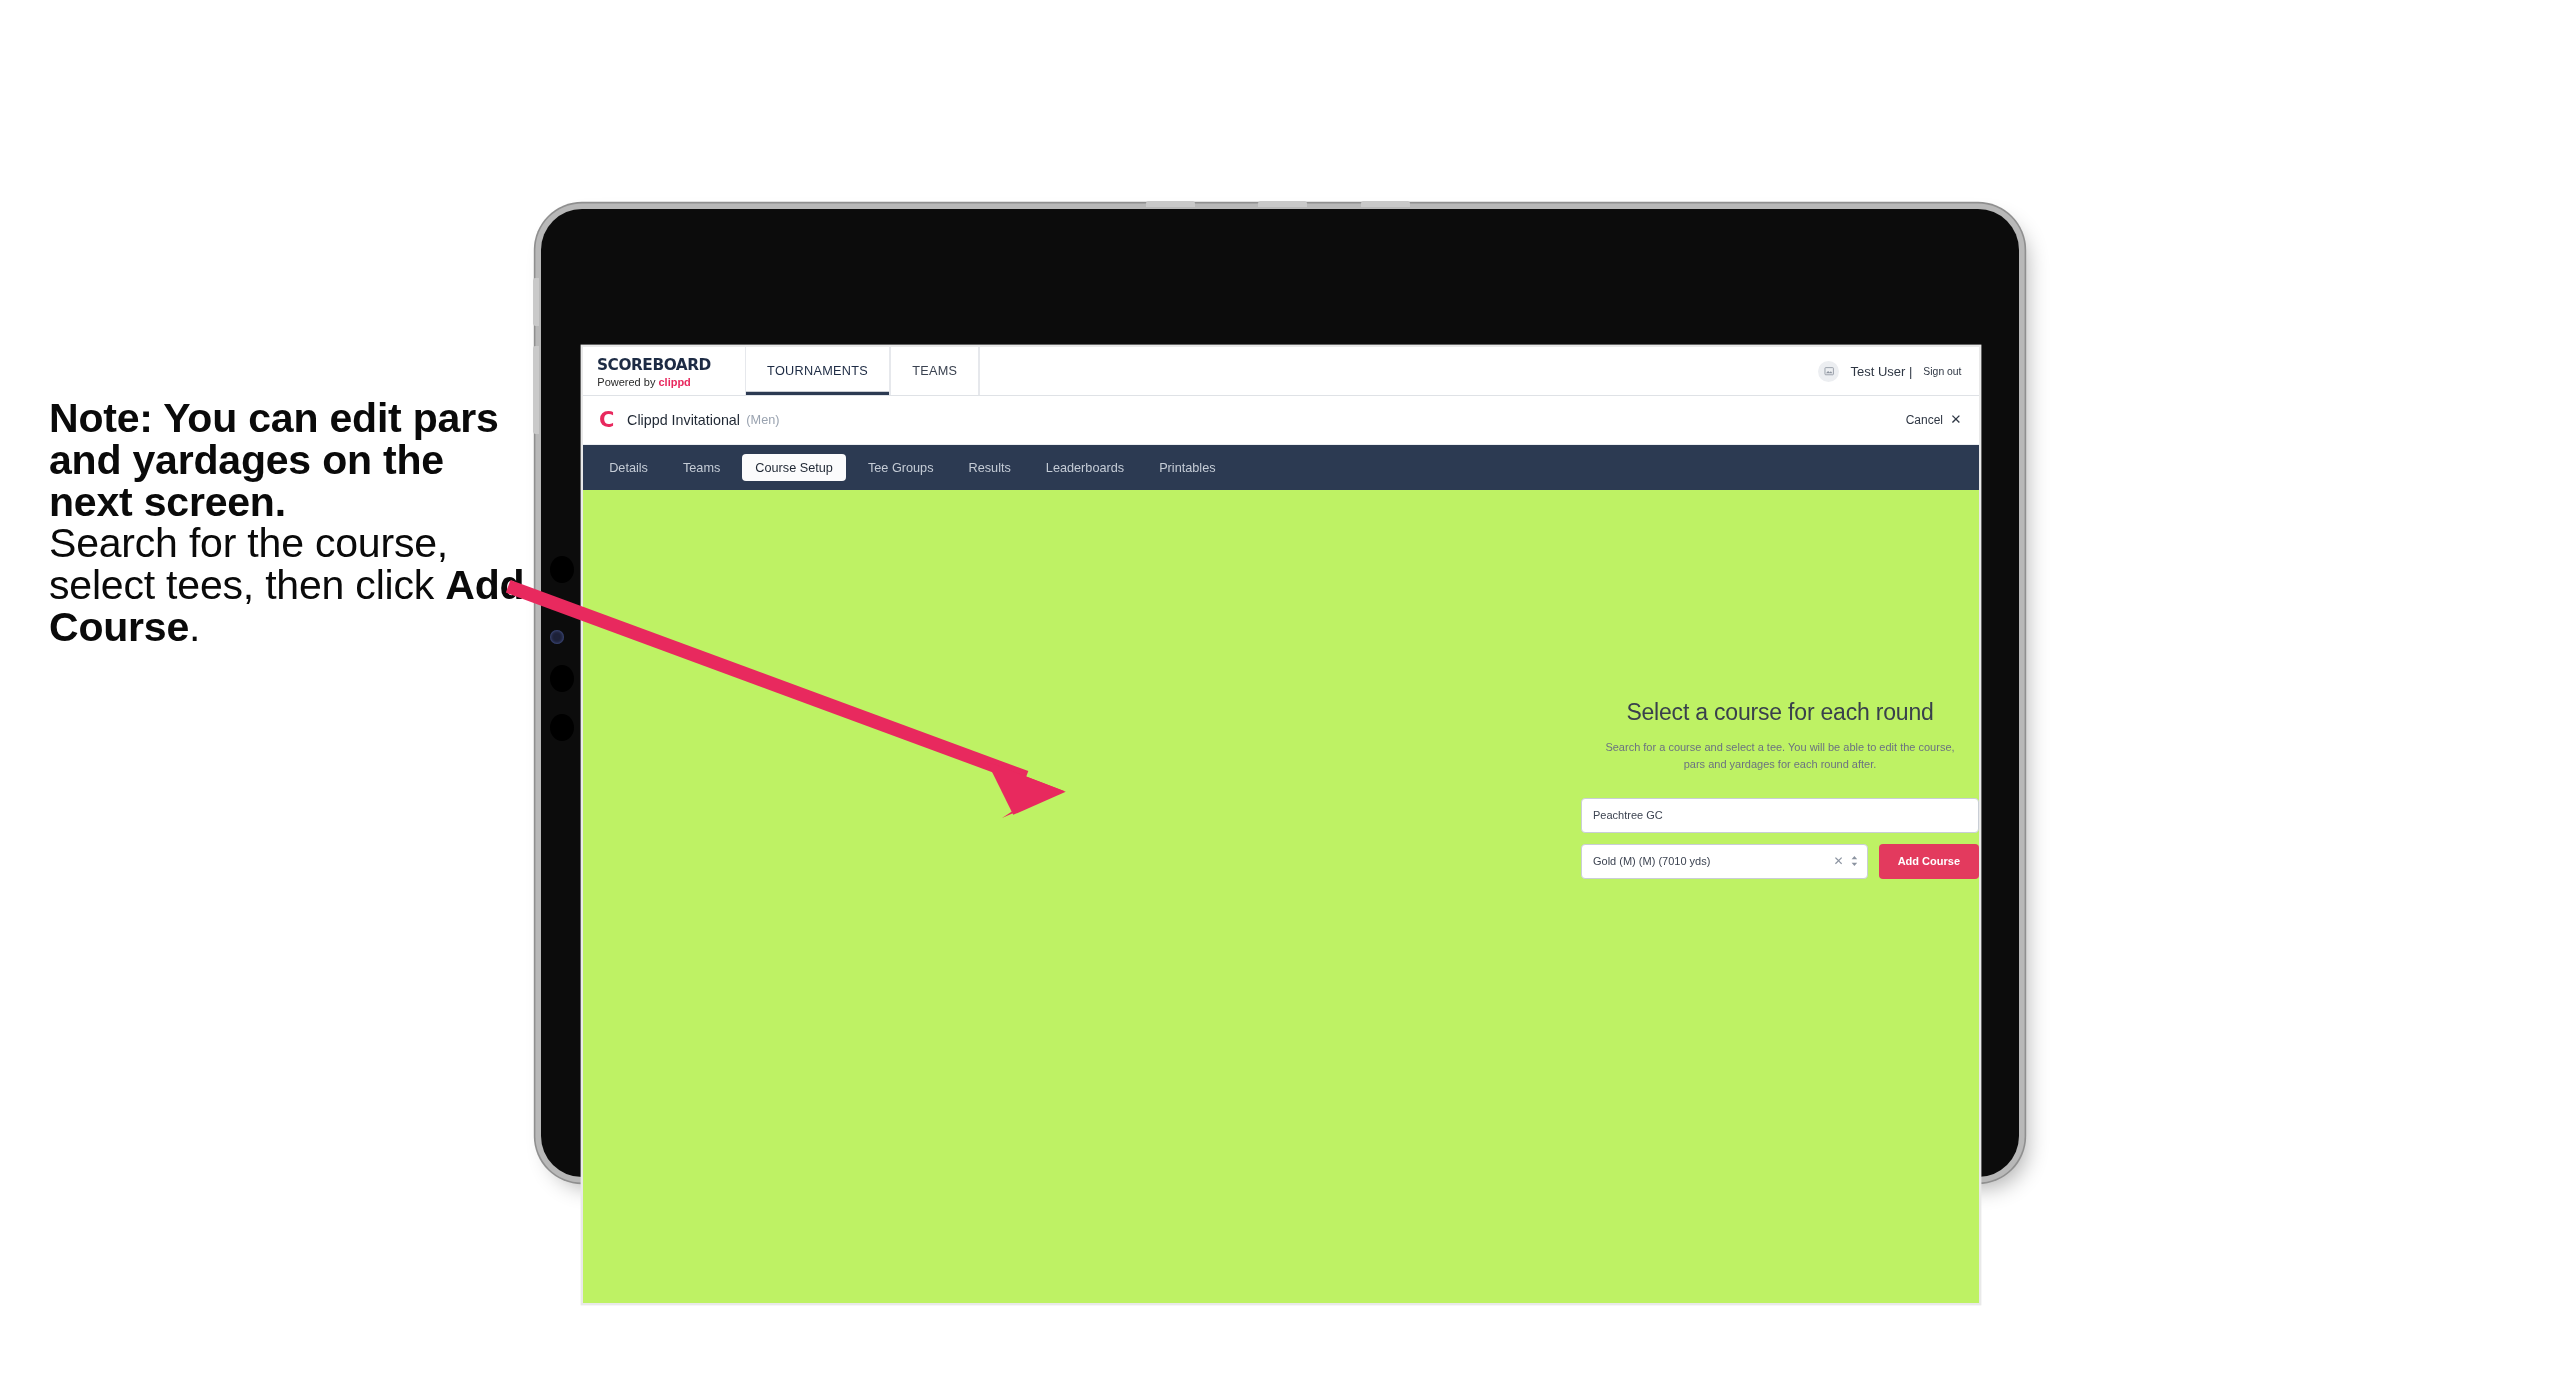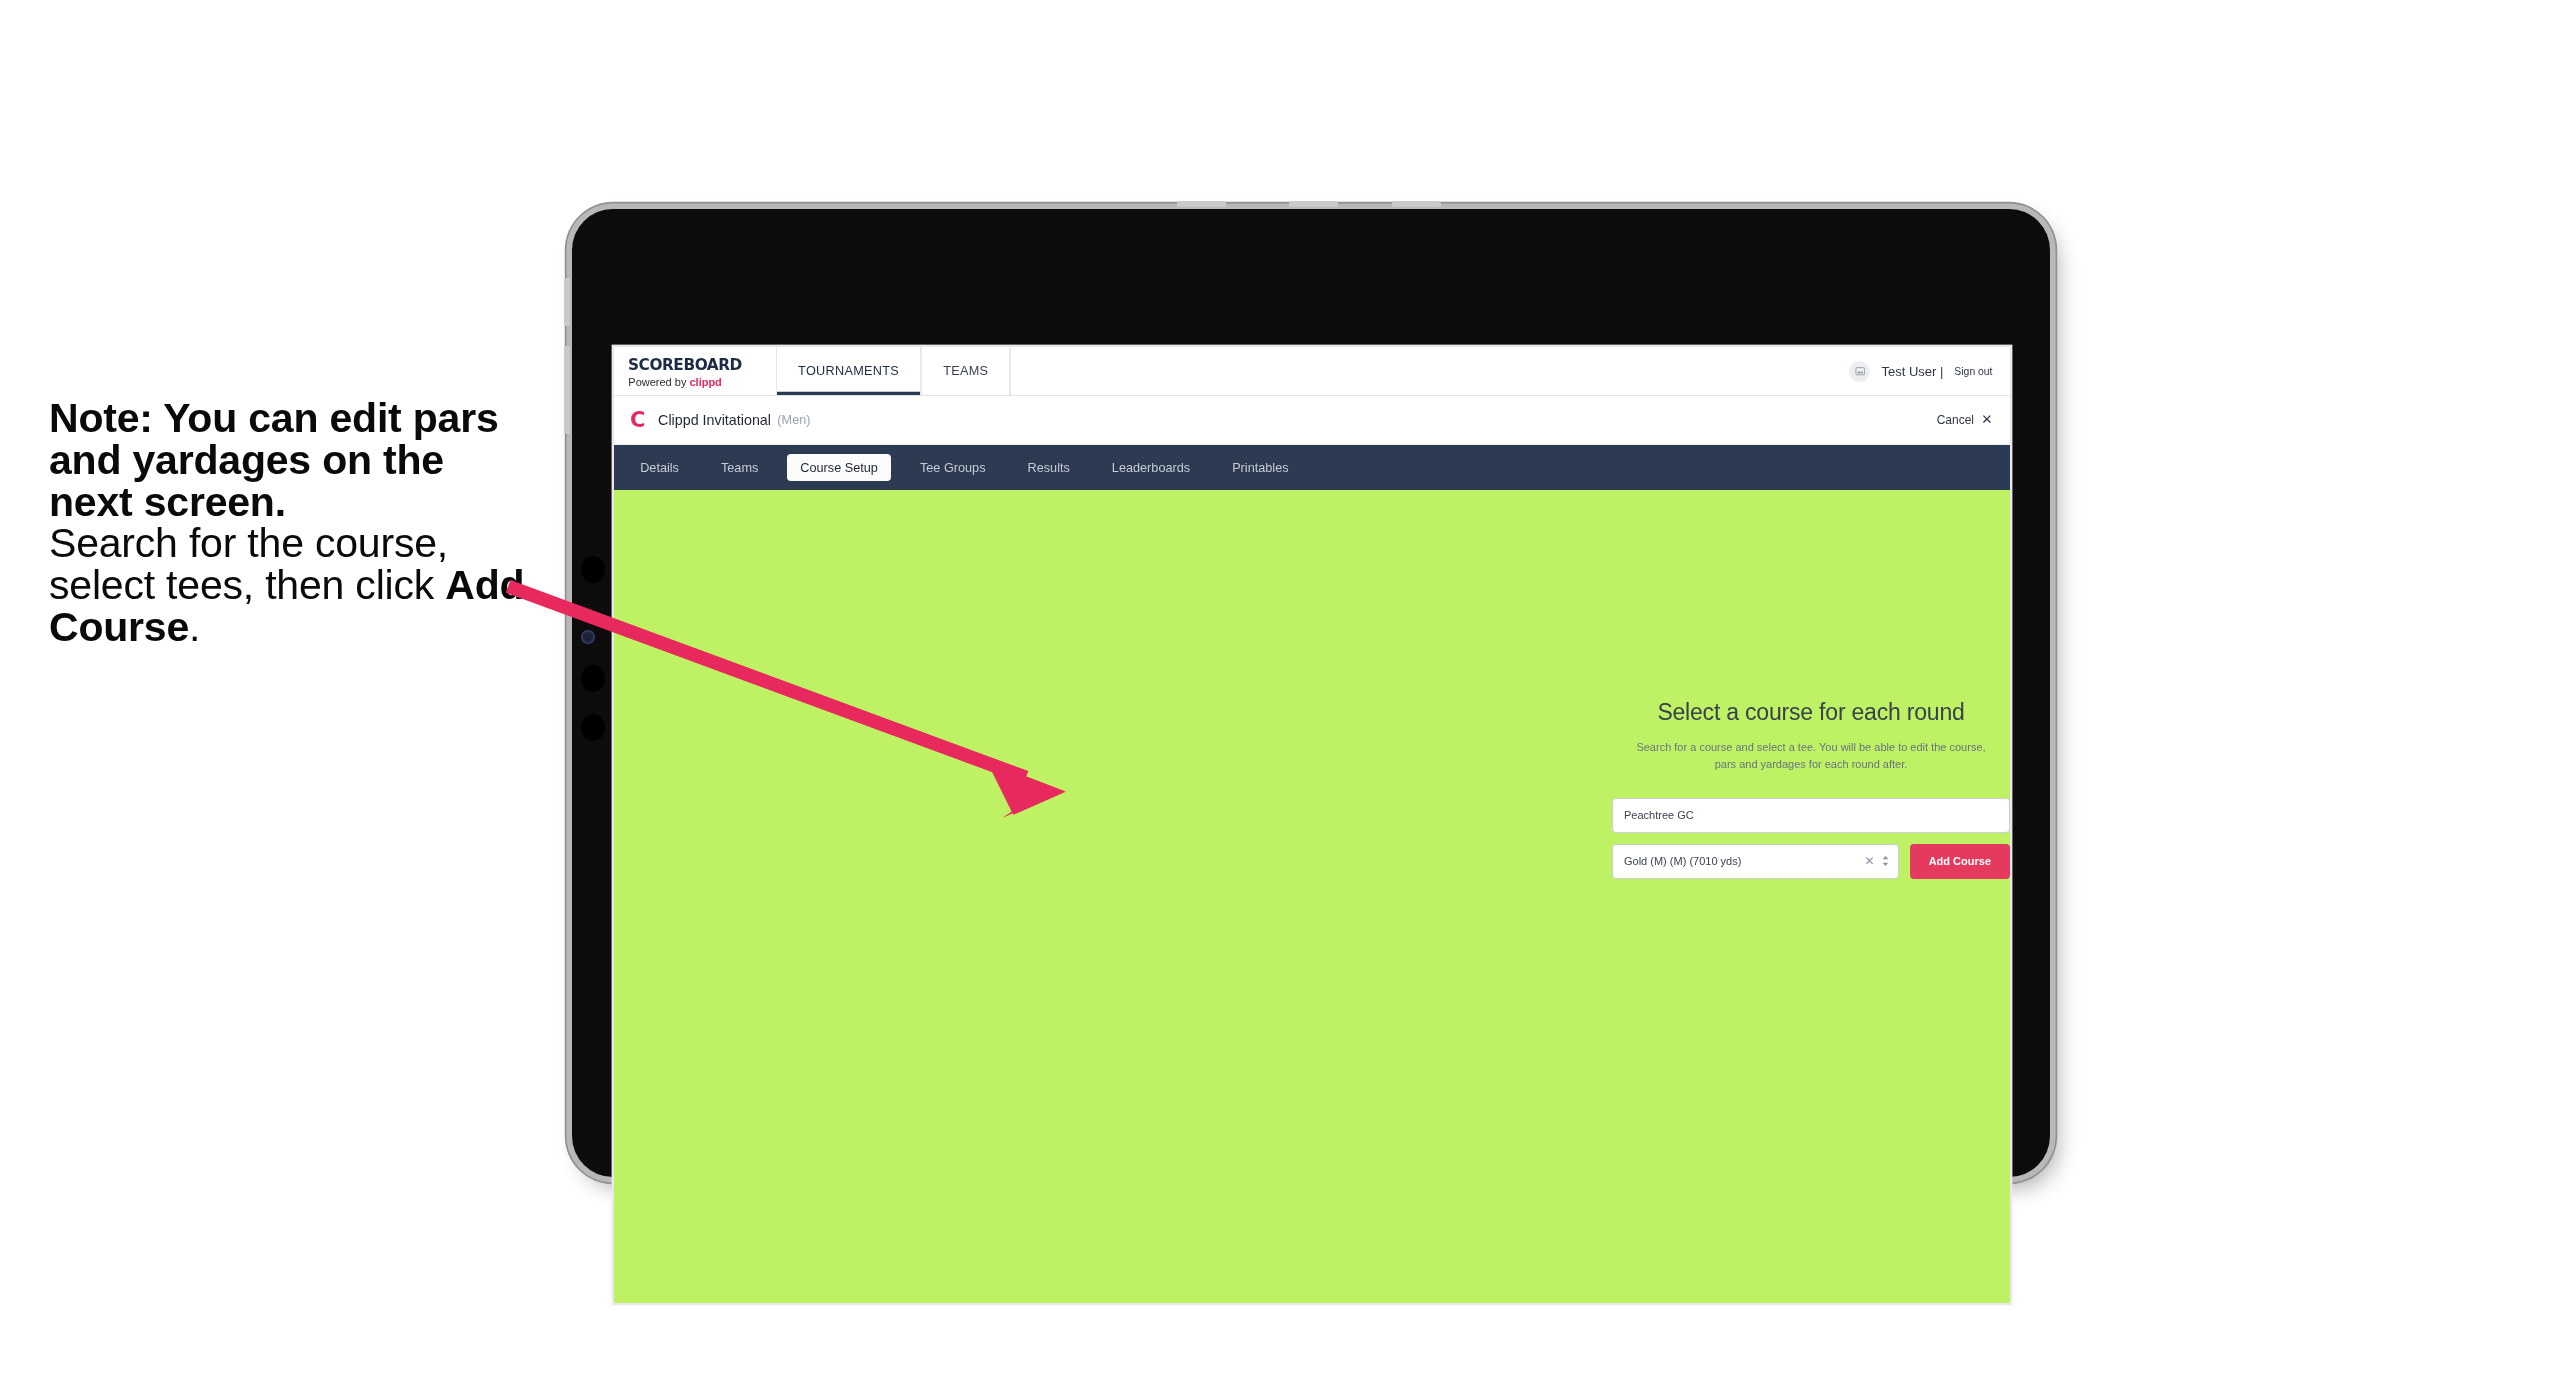--- a/index.html
+++ b/index.html
@@ -32,21 +32,21 @@
     color: #0a0a0a;
     letter-spacing: -0.2px;
   }
   .anno-block.first { font-weight: 400; }
   .anno-block.second { font-weight: 700; margin-top: 73px; }
   .anno-block .strong { font-weight: 700; }
 
   
   #tablet {
     position: absolute;
-    left: 572px;
+    left: 541px;
     top: 209px;
     width: 1478px;
     height: 968px;
     background: #0c0c0c;
     border-radius: 41px;
     box-shadow:
       0 0 0 5.6px #b8b8b8,
       0 0 0 7.2px #8f8f8f,
       8px 11px 21px rgba(0,0,0,0.30);
   }
@@ -190,21 +190,21 @@
   #cancel-label { font-size: 12px; color: #2f3744; }
   #cancel-x { font-size: 13.5px; color: #2f3744; line-height: 1; }
 
   
   #subnav {
     display: flex;
     align-items: center;
     height: 45px;
     background: #2c3a52;
     padding: 0 12.7px;
-    gap: 15px;
+    gap: 8px;
   }
   .subnav-item {
     font-size: 12.7px;
     color: #c5ccd6;
     padding: 6.4px 13.5px;
     border-radius: 4px;
     cursor: pointer;
     white-space: nowrap;
   }
   .subnav-item.active {

